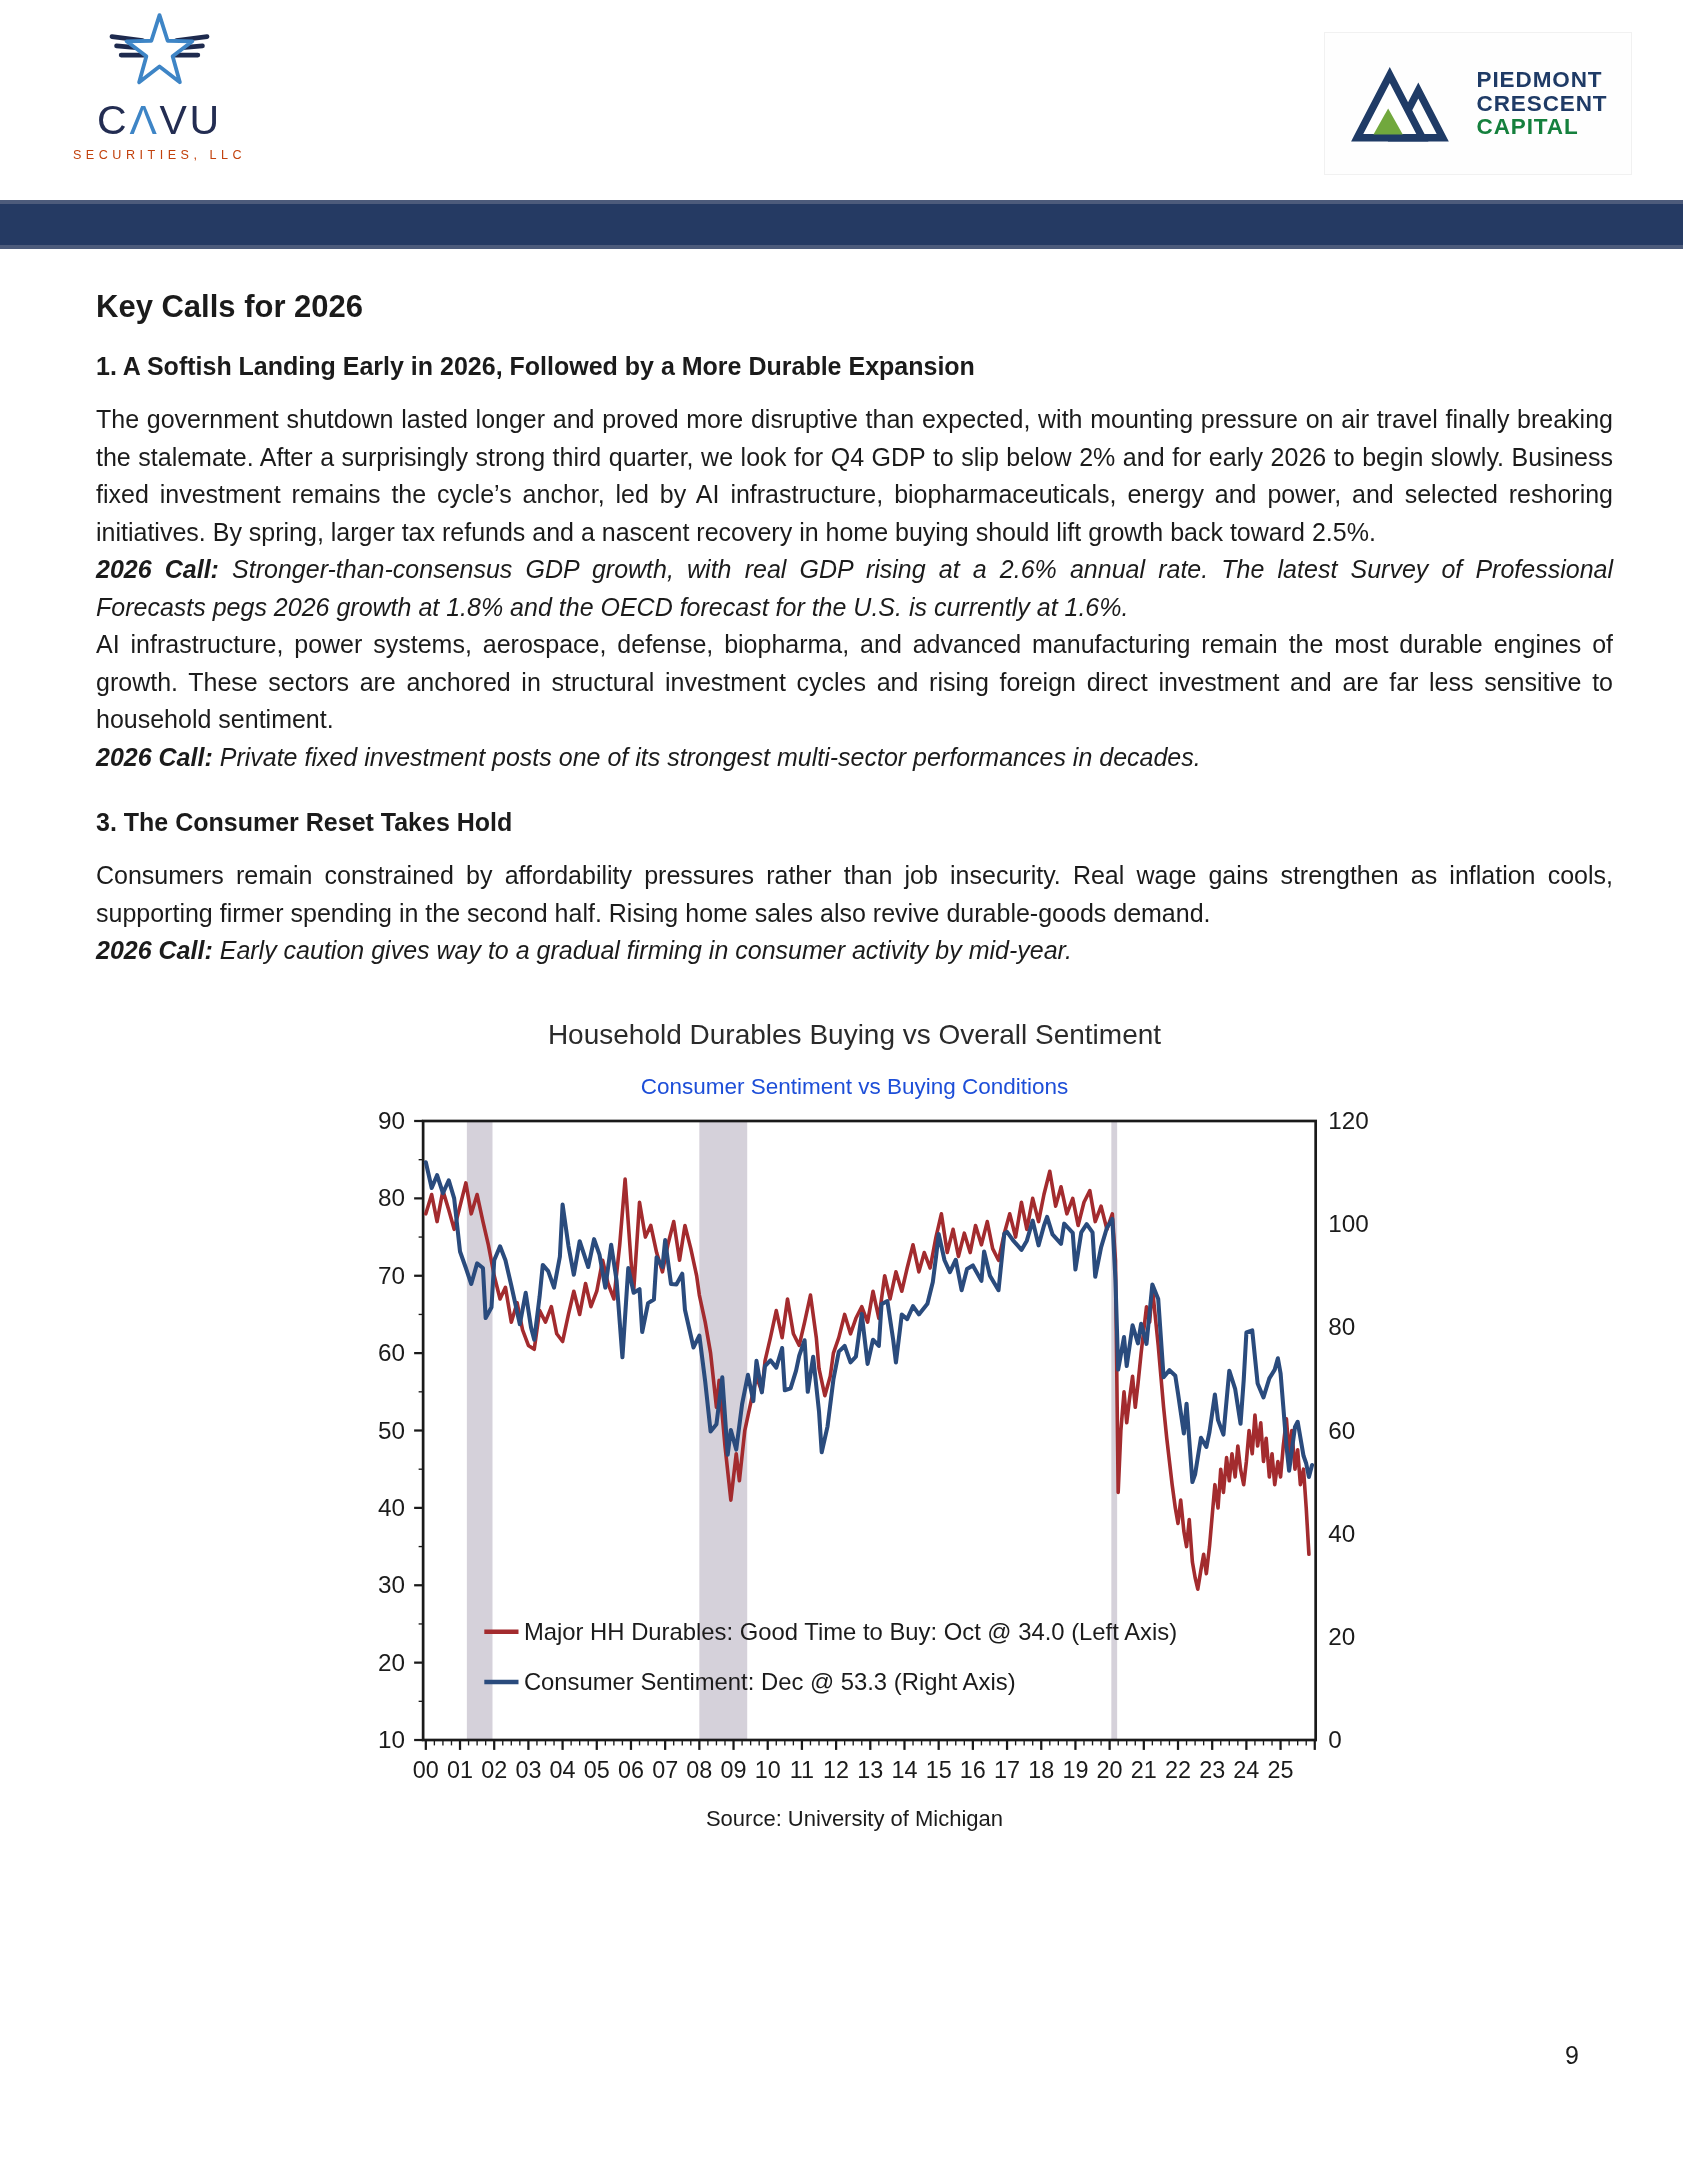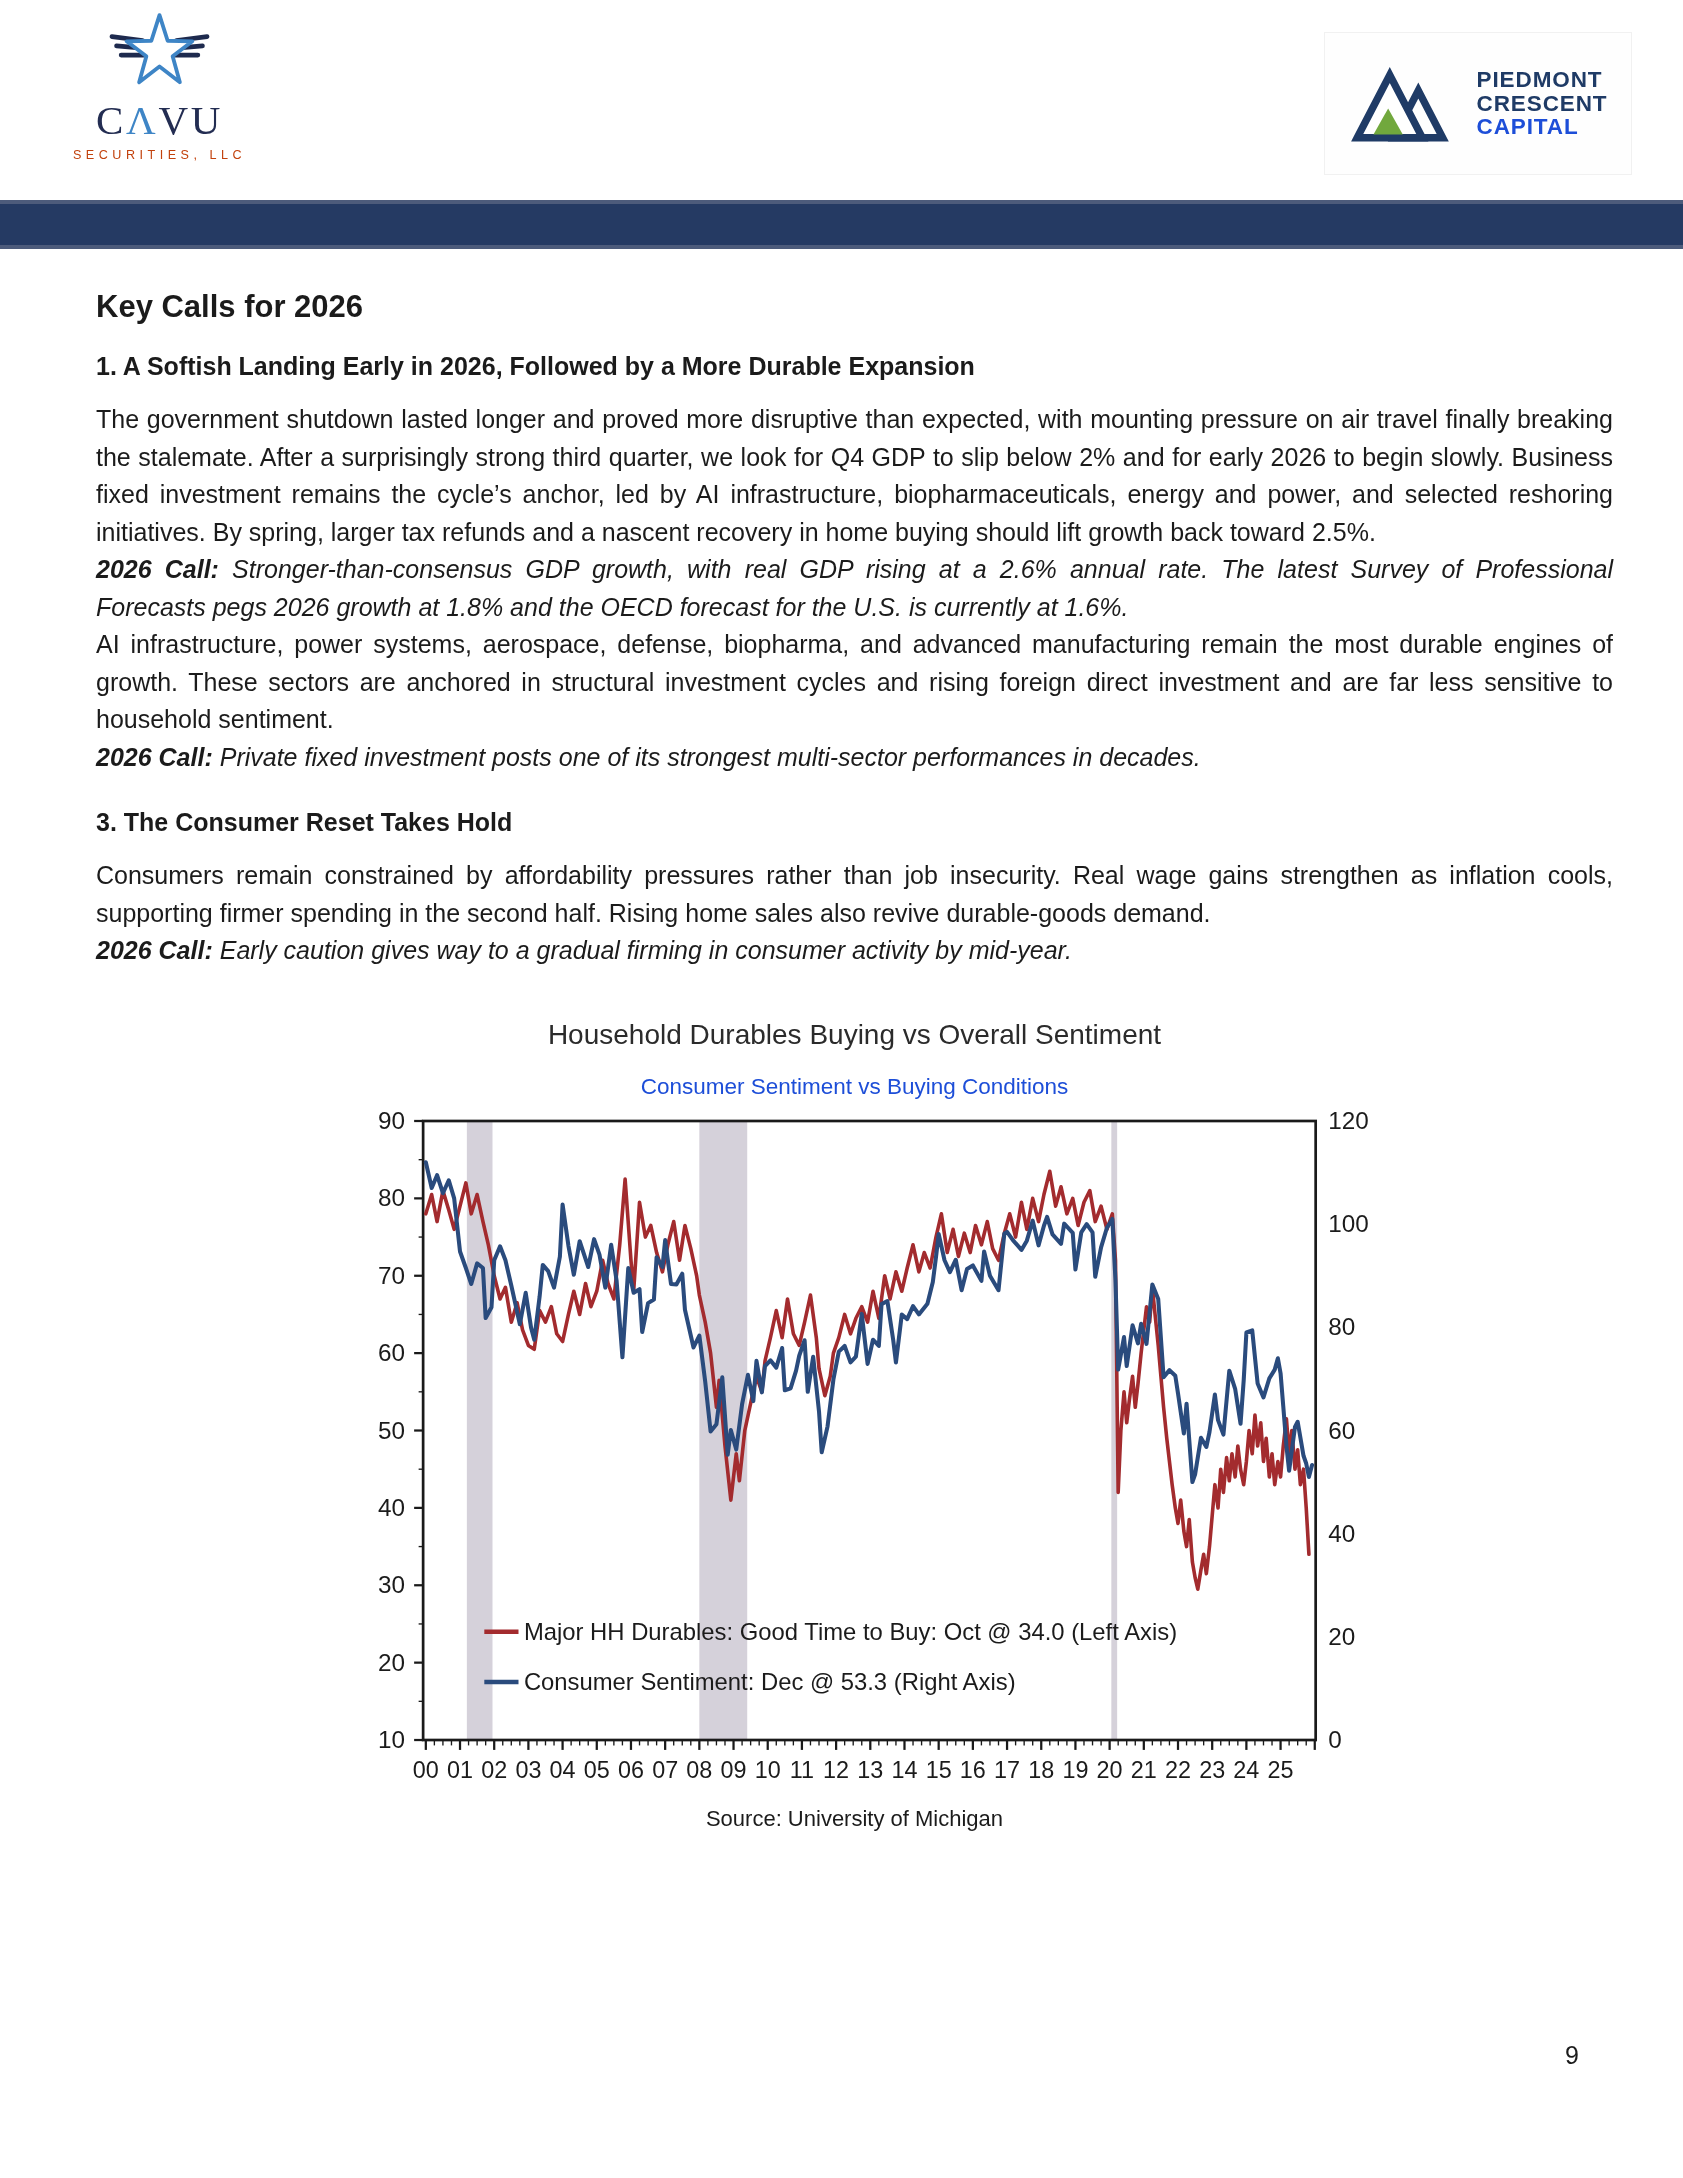--- a/index.html
+++ b/index.html
@@ -2,27 +2,27 @@
 <html style="font-size:14.4px"><head>
 <meta charset="utf-8">
 <style>
   html,body{margin:0;padding:0;background:#ffffff;}
   body{width:1683px;height:2178px;position:relative;overflow:hidden;
        font-family:"Liberation Sans","DejaVu Sans",sans-serif;color:#1b1b1b;}
 
   
   .header{position:relative;height:200px;}
   .cavu-logo{position:absolute;left:56px;top:9px;width:207px;text-align:center;}
-  .cavu-word{font-size:41px;letter-spacing:2.7px;color:#232d52;font-weight:400;line-height:1;margin-top:1.8px;font-family:Liberation Serif, serif;}
+  .cavu-word{font-size:41px;letter-spacing:2.7px;color:#232d52;font-weight:400;line-height:1;margin-top:1.8px;}
   .cavu-word .caret{color:#3e85c6;}
   .cavu-sub{font-size:12.6px;letter-spacing:4.5px;color:#c2410c;margin-top:7.2px;}
   .pcc-box{position:absolute;right:51px;top:32px;width:306px;height:141px;background:#fefefe;
            border:0.9px solid #f1f1f1;display:flex;align-items:center;justify-content:center;gap:22px;}
   .pcc-text div{line-height:1.05;font-weight:700;font-size:22.5px;letter-spacing:0.9px;}
-  .pcc-navy{color:#1f3b66;} .pcc-green{color:#1d4ed8;}
+  .pcc-navy{color:#1f3b66;} .pcc-green{color:#15803d;}
   .navy-bar{height:41px;background:#253a63;border-top:4.5px solid #4d5b7b;border-bottom:4.5px solid #4d5b7b;}
 
   
   .content{padding:40px 70px 0 96px;}
   h1.page-title{font-size:31px;font-weight:700;margin:0 0 27px 0;}
   h2.sec-head{font-size:25px;font-weight:700;margin:32px 0 20px 0;}
   p.body-text{font-size:25px;line-height:1.5;text-align:justify;margin:0;}
   p.call{font-size:25px;line-height:1.5;text-align:justify;font-style:italic;margin:0;}
   p.call.separate{}
   p.call .lead{font-weight:700;}

